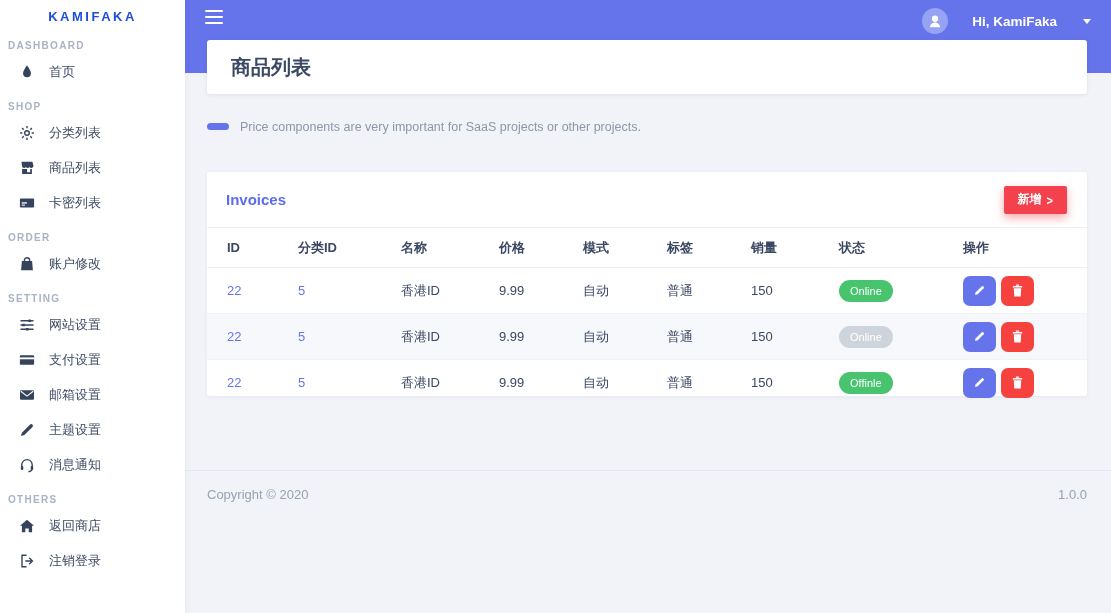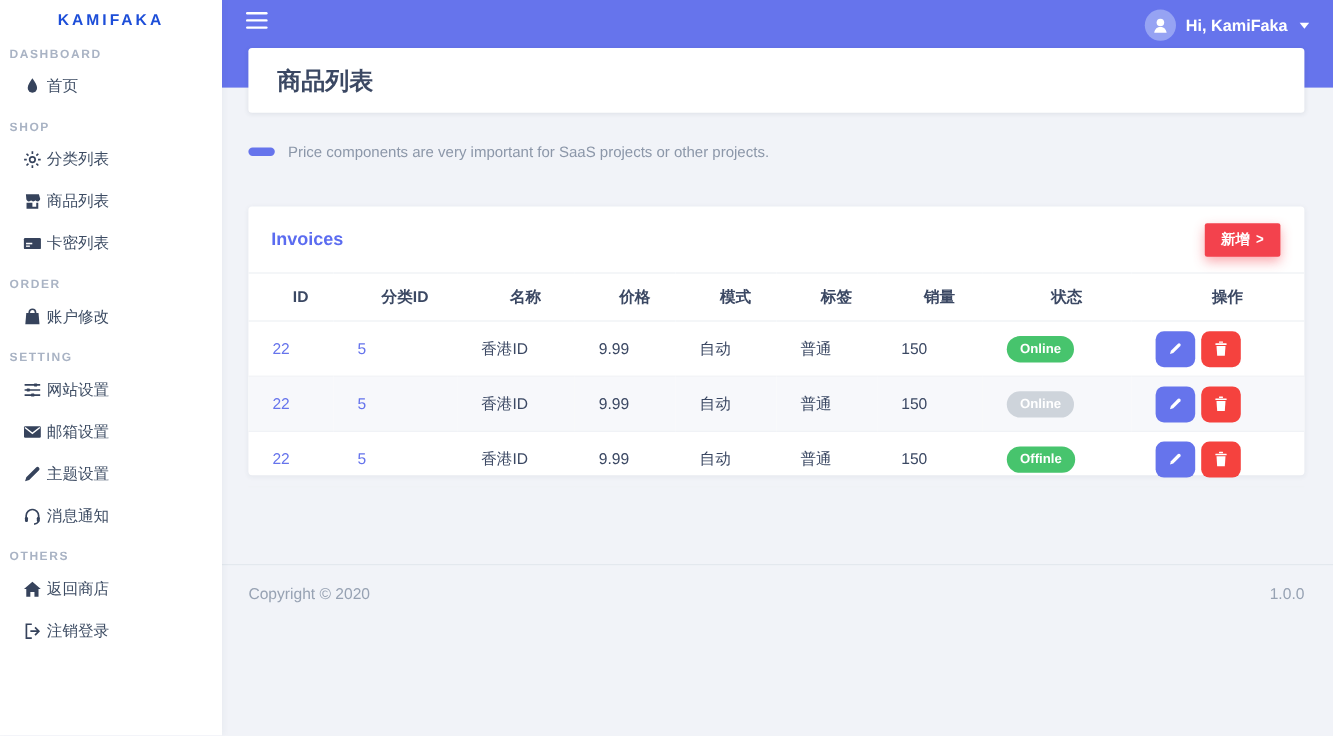--- a/index.html
+++ b/index.html
@@ -18,27 +18,27 @@
   .sidebar{position:absolute;left:0;top:0;width:185px;height:613px;background:#fff;z-index:6;
     box-shadow:1px 0 6px rgba(40,50,70,.05)}
   .logo{padding:9px 0 0;height:28px;text-align:center;font-size:13px;font-weight:700;
     letter-spacing:2.5px;color:#1d4ed8;cursor:pointer}
   .section-header{height:26px;padding:12px 0 0 8px;font-size:10px;font-weight:700;
     letter-spacing:1.3px;color:#a9b3c4}
   .side-item{height:35px;display:flex;align-items:center;padding-left:19px;font-size:13px;
     color:#3d4c63;cursor:pointer}
   .icon{width:16px;height:16px;flex:none;color:var(--icon);display:inline-flex}
   .icon svg{width:100%;height:100%;fill:currentColor}
-  .side-item .label{margin-left:4px;white-space:nowrap}
+  .side-item .label{margin-left:14px;white-space:nowrap}
   
   .topbar{position:absolute;left:185px;top:0;right:0;height:73px;background:var(--primary);
     z-index:1;display:flex;justify-content:space-between;align-items:flex-start;padding:8px 20px 0}
   .hamburger{width:18px;padding-top:2px;cursor:pointer}
   .hamburger span{display:block;width:18px;height:2.4px;background:#fff;border-radius:2px;margin-bottom:3.4px}
-  .user-menu{display:flex;align-items:center;gap:8px;color:#fff;font-size:13.5px;font-weight:600;
+  .user-menu{display:flex;align-items:center;gap:24px;color:#fff;font-size:13.5px;font-weight:600;
     cursor:pointer;margin-top:0}
   .avatar{width:26px;height:26px;border-radius:50%;background:#96a3f3;display:inline-flex;
     align-items:center;justify-content:center;overflow:hidden}
   .avatar svg{width:18px;height:18px}
   .caret{width:0;height:0;border-left:4px solid transparent;border-right:4px solid transparent;
     border-top:5px solid #fff;margin-left:2px}
   
   .content{position:absolute;left:185px;top:0;right:0;bottom:0}
   .page-header-card{position:absolute;left:22px;right:24px;top:40px;height:54px;background:#fff;
     border-radius:3px;box-shadow:0 1px 4px rgba(31,45,61,.09);z-index:3;display:flex;
@@ -52,27 +52,27 @@
   .invoices-card{position:absolute;left:22px;right:24px;top:172px;height:224px;background:#fff;
     border-radius:3px;box-shadow:0 1px 4px rgba(31,45,61,.06)}
   .card-head{height:55px;display:flex;align-items:center;justify-content:space-between;
     padding:0 20px 0 19px}
   .card-head h3{margin:0;font-size:15px;font-weight:700;color:#5b6cf0}
   .add-button{display:flex;align-items:center;gap:5px;height:28px;padding:0 14px;border:none;
     border-radius:2px;background:var(--danger);color:#fff;font-size:12px;font-weight:700;
     font-family:inherit;cursor:pointer;box-shadow:0 4px 10px rgba(243,66,77,.45)}
   .add-button .chev{font-size:11px;font-weight:700;transform:scaleY(1.15)}
   table{width:100%;border-collapse:collapse;table-layout:fixed;font-size:13px;color:var(--text-dark)}
-  thead th{height:40px;text-align:center;padding:0 4px 0 20px;font-size:13px;font-weight:700;
+  thead th{height:40px;text-align:left;padding:0 4px 0 20px;font-size:13px;font-weight:700;
     border-top:1px solid var(--line);border-bottom:1px solid var(--line)}
   tbody td{height:46px;padding:0 4px 0 20px;border-bottom:1px solid #f0f2f6}
   tbody tr.striped{background:#f7f8fb}
   .cell-link{color:var(--primary);text-decoration:none;cursor:pointer}
   .badge{display:inline-block;min-width:52px;text-align:center;padding:5px 11px;border-radius:12px;
-    font-size:11px;font-weight:700;color:#fff}
+    font-size:11px;font-weight:400;color:#fff}
   .badge.success{background:var(--success)}
   .badge.secondary{background:var(--secondary-badge)}
   .action-btn{width:33px;height:30px;border:none;border-radius:7px;display:inline-flex;
     align-items:center;justify-content:center;cursor:pointer;vertical-align:middle}
   .action-btn svg{width:15px;height:15px}
   .action-btn.edit{background:var(--primary);margin-right:5px}
   .action-btn.del{background:var(--delete)}
   .page-footer{position:absolute;left:0;right:0;top:470px;border-top:1px solid #e3e8ee;
     padding:16px 24px 0 22px;display:flex;justify-content:space-between;font-size:13px;color:var(--muted)}
 </style>
@@ -134,20 +134,29 @@
       <div class="side-item">
         <span class="icon">
           <svg viewBox="0 0 16 16">
             <path d="M1.5 3.8h13M1.5 8h13M1.5 12.2h13" fill="none" stroke="currentColor" stroke-width="1.4"></path>
             <rect x="9.3" y="2.6" width="2.7" height="2.4" rx=".5"></rect>
             <rect x="3.2" y="6.8" width="2.7" height="2.4" rx=".5"></rect>
             <rect x="6.9" y="11" width="2.7" height="2.4" rx=".5"></rect>
           </svg>
         </span>
         <span class="label">网站设置</span>
+      </div>
+      <div class="side-item">
+        <span class="icon">
+          <svg viewBox="0 0 16 16">
+            <rect x="0.9" y="3.2" width="14.2" height="9.6" rx="1"></rect>
+            <rect x="0.9" y="5.4" width="14.2" height="1.9" fill="#fff"></rect>
+          </svg>
+        </span>
+        <span class="label">支付设置</span>
       </div>
       <div class="side-item">
         <span class="icon">
           <svg viewBox="0 0 16 16">
             <rect x="1" y="3.2" width="14" height="9.6" rx="1"></rect>
             <path d="M1.8 4.2L8 9.1l6.2-4.9" fill="none" stroke="#fff" stroke-width="1.2"></path>
           </svg>
         </span>
         <span class="label">邮箱设置</span>
       </div>

